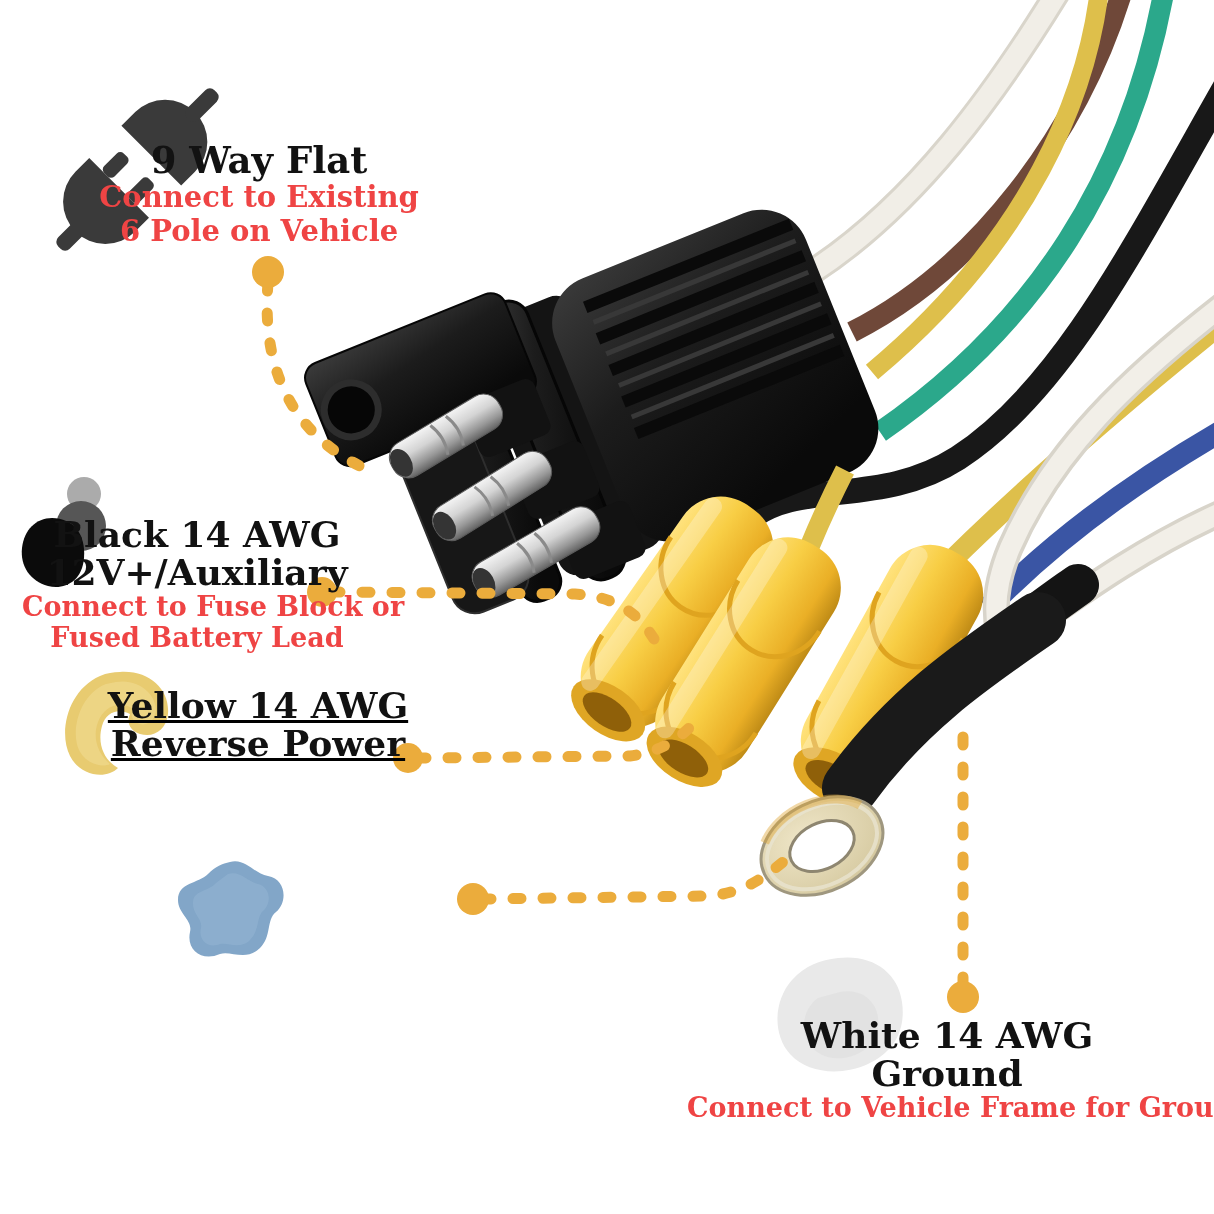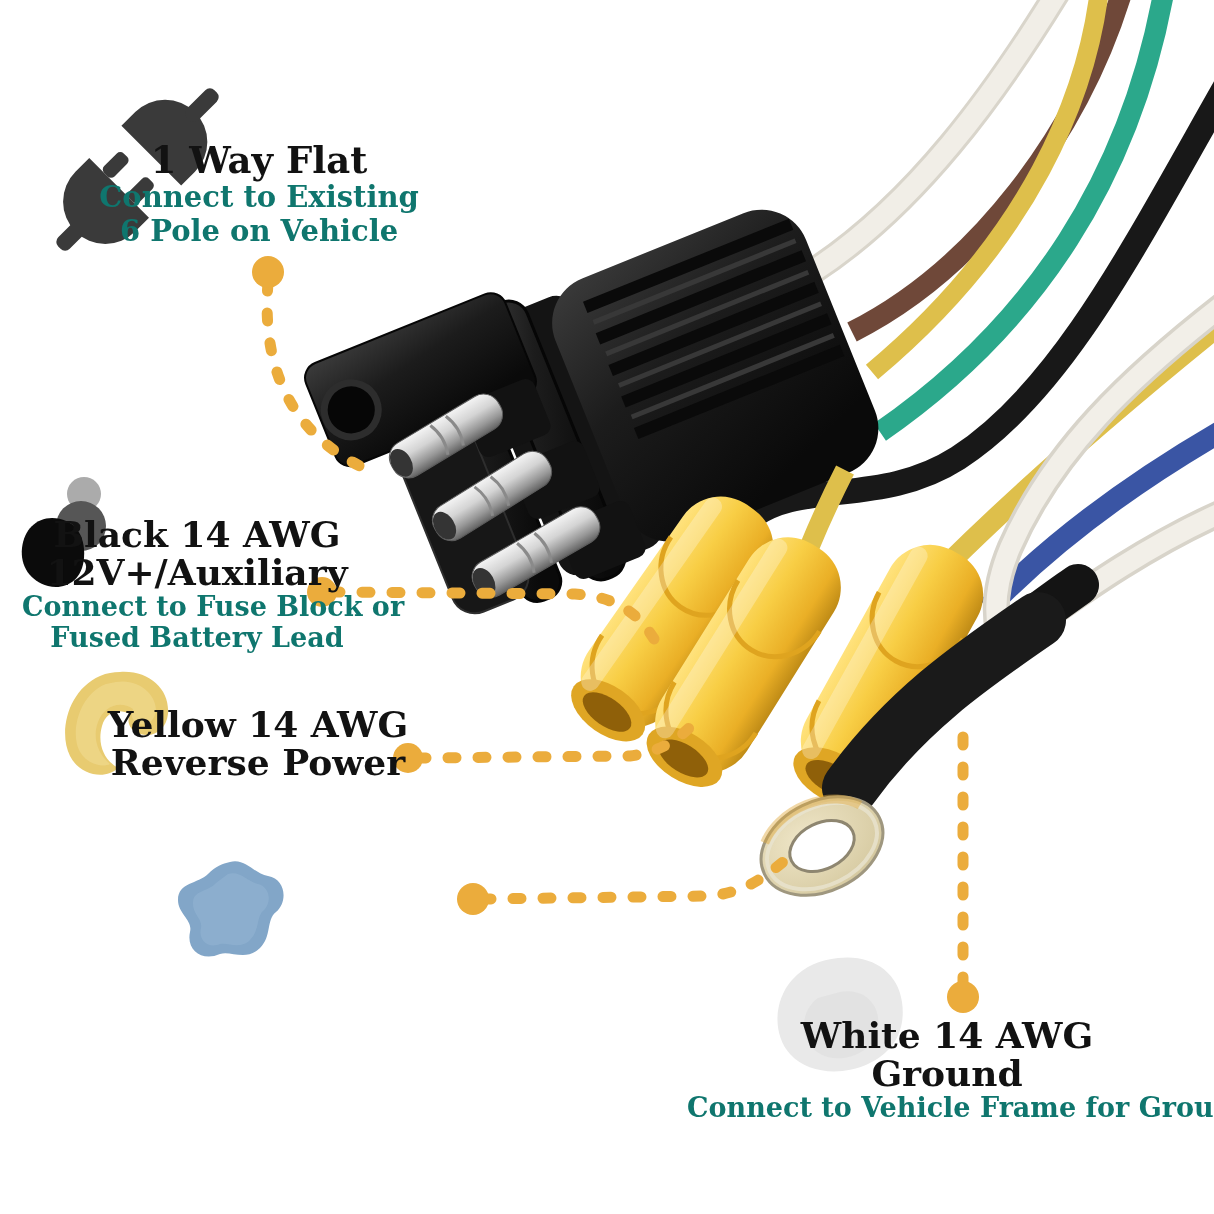--- a/index.html
+++ b/index.html
@@ -3,26 +3,26 @@
 <meta charset="utf-8">
 <style>
   html,body{margin:0;padding:0;background:#ffffff;}
   .stage{
     position:relative;width:1214px;height:1214px;background:#ffffff;overflow:hidden;
     font-family:"DejaVu Serif", serif;
   }
   .photo{position:absolute;left:0;top:0;width:1214px;height:1214px;}
   .ann{position:absolute;text-align:center;z-index:3;}
   .ann .h{font-weight:bold;color:#121212;font-size:36px;line-height:38px;white-space:nowrap;}
-  .ann .s{font-weight:bold;color:#0f766e;font-size:27px;line-height:31px;white-space:nowrap;}
+  .ann .s{font-weight:bold;color:#ef4444;font-size:27px;line-height:31px;white-space:nowrap;}
   .ann1{left:69px;top:140px;width:380px;}
   .ann1 .h{font-size:37px;line-height:40px;}
   .ann1 .s{font-size:29px;line-height:34px;}
   .ann2{left:22px;top:515px;width:350px;}
-  .ann3{left:28px;top:705px;width:460px;}
+  .ann3{left:28px;top:686px;width:460px;text-decoration:underline;}
   .ann4{left:125px;top:886px;width:420px;}
   .ann4 .s{font-size:28px;}
   .ann5{left:687px;top:1016px;width:520px;}
   .blob{position:absolute;z-index:2;}
   .icon-plug{position:absolute;left:40px;top:72px;width:195px;height:195px;z-index:2;}
 </style>
 </head>
 <body>
 
 <div class="stage">
@@ -205,21 +205,21 @@
     <path d="M 60,6 C 76,2 84,18 98,20 C 116,23 118,46 106,56 C 96,64 102,80 90,92 C 76,106 60,94 50,98 C 32,106 16,94 20,76 C 23,64 8,58 8,44 C 8,26 28,28 38,18 C 46,10 52,8 60,6 Z" fill="#82A6C8"></path>
     <path d="M 58,18 C 70,14 78,26 88,28 C 100,31 102,46 94,54 C 86,60 90,74 80,84 C 70,94 58,86 50,88 C 38,93 28,84 31,72 C 33,63 22,58 23,46 C 24,34 38,36 46,27 Z" fill="#93B4D2" opacity="0.6"></path>
   </svg>
 
   <svg class="blob" style="left:768px;top:952px;width:155px;height:150px;" viewBox="0 0 155 150">
     <path d="M 70,6 C 104,2 130,20 134,50 C 138,78 126,100 100,112 C 74,124 40,122 22,102 C 4,82 6,48 24,28 C 38,13 52,8 70,6 Z" fill="#E9E9E9"></path>
     <path d="M 72,40 C 92,36 108,48 110,66 C 112,84 102,98 84,104 C 66,110 48,104 40,90 C 32,76 36,56 50,46 Z" fill="#E0E0E0" opacity="0.8"></path>
   </svg>
 
   <div class="ann ann1">
-    <div class="h">1 Way Flat</div>
+    <div class="h">9 Way Flat</div>
     <div class="s">Connect to Existing</div>
     <div class="s">6 Pole on Vehicle</div>
   </div>
 
   <div class="ann ann2">
     <div class="h">Black 14 AWG</div>
     <div class="h">12V+/Auxiliary</div>
     <div class="s">Connect to Fuse Block or</div>
     <div class="s">Fused Battery Lead</div>
   </div>

